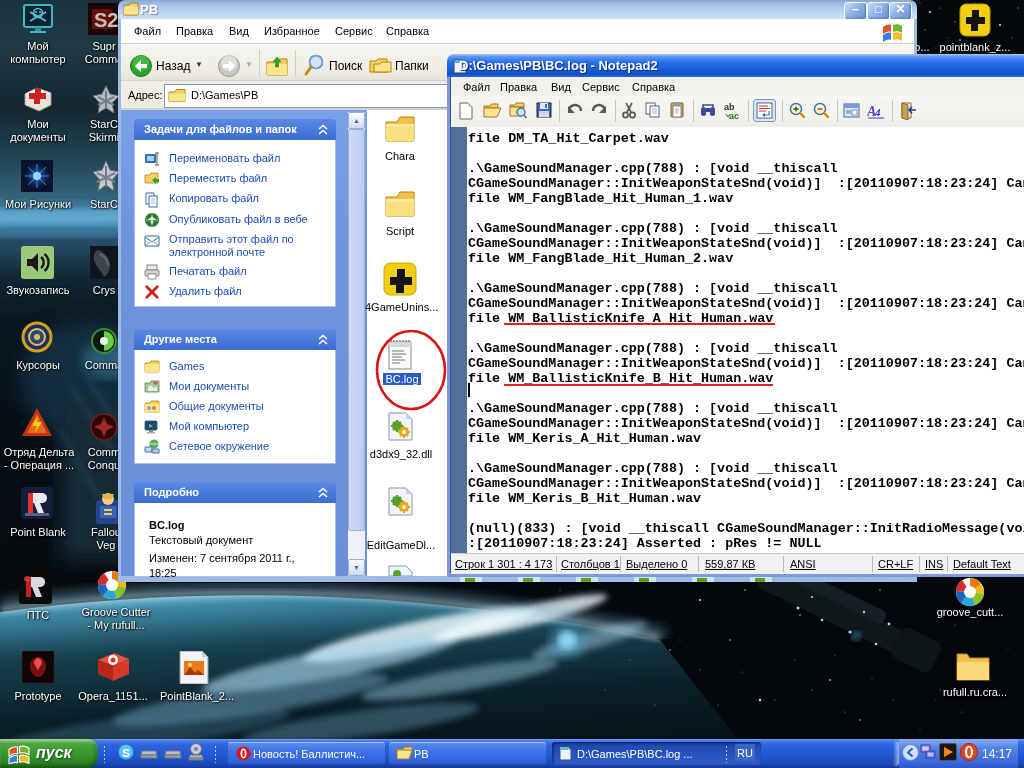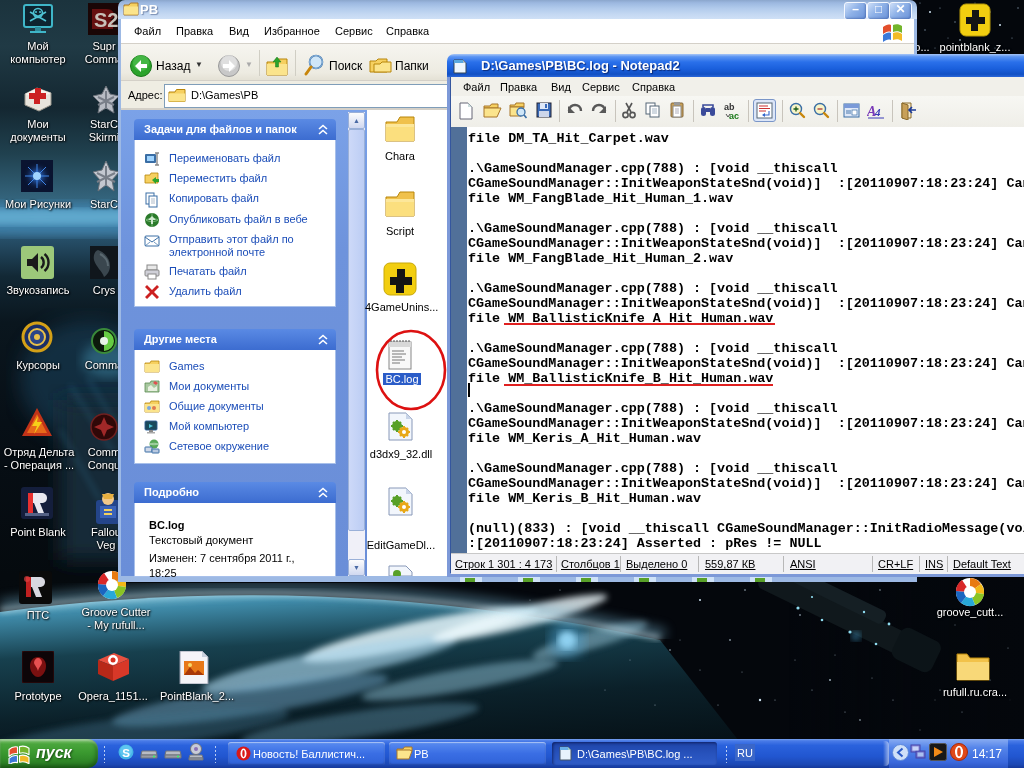--- a/index.html
+++ b/index.html
@@ -22,42 +22,42 @@
 #taskpane{position:absolute;left:0;top:0;width:294px;height:466px;background:linear-gradient(180deg,#7ba2e8 0%,#6e93dc 30%,#6a8ed8 100%);}
 .tbox{position:absolute;left:13px;width:202px;}
 .tbox .hd{height:21px;border-radius:4px 4px 0 0;background:linear-gradient(180deg,#5a8ae4 0%,#3c6cd0 100%);color:#fff;font-weight:bold;font-size:11px;line-height:21px;padding-left:10px;box-sizing:border-box;position:relative;}
 .tbox .bd{background:#fff;border:1px solid #a8c0ea;border-top:none;box-sizing:border-box;}
 .titem{position:absolute;left:34px;color:#1b4db8;font-size:11px;white-space:nowrap;}
 .ticon{position:absolute;left:9px;width:16px;height:16px;}
 
 #notepad{position:absolute;left:447px;top:54px;width:590px;height:523px;}
 #np-title{position:absolute;left:0;top:0;width:590px;height:23px;border-radius:7px 7px 0 0;
  background:linear-gradient(180deg,#a8c6f6 0%,#5a94f2 12%,#2a70ea 35%,#1a5fdc 65%,#1150c4 88%,#2a66d8 100%);}
-#np-title .ttext{position:absolute;left:34px;top:4px;color:#fff;font-weight:bold;font-size:13px;text-shadow:1px 1px 1px #0a2a7a;}
+#np-title .ttext{position:absolute;left:12px;top:4px;color:#fff;font-weight:bold;font-size:13px;text-shadow:1px 1px 1px #0a2a7a;}
 #np-body{position:absolute;left:0;top:23px;width:590px;height:500px;border-left:4px solid #7d99d8;border-right:0;border-bottom:4px solid #7d99d8;box-sizing:border-box;background:#fff;}
 #np-menu{position:absolute;left:0;top:0;width:586px;height:19px;background:#f1f0ea;font-size:11px;color:#000;}
 #np-menu span{position:absolute;top:4px;}
 #np-tool{position:absolute;left:0;top:19px;width:586px;height:31px;background:linear-gradient(180deg,#f7f7f3 0%,#efeee8 100%);border-bottom:1px solid #d8d4cc;}
 #np-text{position:absolute;left:0;top:50px;width:586px;height:426px;background:#fff;overflow:hidden;}
 #np-text pre{margin:0;position:absolute;left:17px;top:4px;font-family:"Liberation Mono",monospace;font-size:13.4px;line-height:15px;color:#000;font-weight:600;letter-spacing:0;}
 #np-status{position:absolute;left:0;top:476px;width:586px;height:20px;background:#f1f1f4;border-top:1px solid #c8c8c8;font-size:11px;color:#000;}
 #np-status span{position:absolute;top:4px;text-decoration:underline;}
 #np-status i{position:absolute;top:2px;width:1px;height:16px;background:#b8b8b8;font-style:normal;}
 .redline{position:absolute;height:2px;background:#e02020;}
 
 #taskbar{position:absolute;left:0;top:739px;width:1024px;height:29px;
  background:linear-gradient(180deg,#7ca4ee 0%,#4a7ce8 6%,#2a62dd 22%,#2156d0 60%,#1c48b4 88%,#15389a 100%);}
 #startbtn{position:absolute;left:0;top:0;width:98px;height:29px;border-radius:0 10px 10px 0;
  background:linear-gradient(180deg,#82c573 0%,#4aa53c 18%,#3b9a30 45%,#2e8426 80%,#256e1e 100%);box-shadow:inset -2px -2px 4px rgba(0,40,0,.4),inset 0 2px 2px rgba(255,255,255,.35);}
 #startbtn .stext{position:absolute;left:36px;top:5px;color:#fff;font-weight:bold;font-style:italic;font-size:16px;text-shadow:1px 1px 2px #1a4a12;}
 .taskbtn{position:absolute;top:3px;height:23px;border-radius:3px;background:linear-gradient(180deg,#5a8cf0 0%,#3a6ee4 50%,#2f62d8 100%);box-shadow:inset 0 1px 1px rgba(255,255,255,.5),inset 0 -1px 2px rgba(0,0,40,.3);color:#fff;font-size:11px;}
-.taskbtn.active{background:linear-gradient(180deg,#1e44a8 0%,#2752bc 50%,#2f5cc8 100%);box-shadow:inset 1px 1px 3px rgba(0,0,40,.55);}
+.taskbtn.active{background:linear-gradient(180deg,#1e44a8 0%,#2752bc 50%,#2f5cc8 100%);box-shadow:inset 1px 1px 3px rgba(0,0,40,.55);padding-left:44px;}
 .taskbtn .tlabel{position:absolute;left:25px;top:6px;white-space:nowrap;overflow:hidden;}
 .qsep{position:absolute;top:6px;width:3px;height:18px;background-image:radial-gradient(circle,rgba(235,242,255,0.75) 0.8px,transparent 1px);background-size:3px 4px;}
-#tray{position:absolute;right:16px;top:0;width:119px;height:29px;background:linear-gradient(180deg,#88acf2 0%,#5585ea 30%,#3a68dc 80%,#2d56c4 100%);}
+#tray{position:absolute;right:6px;top:0;width:119px;height:29px;background:linear-gradient(180deg,#88acf2 0%,#5585ea 30%,#3a68dc 80%,#2d56c4 100%);}
 #tray .clock{position:absolute;right:6px;top:8px;color:#fff;font-size:12px;}
 </style></head>
 <body>
 
 <svg class="abs" id="wall" width="1024" height="768" viewBox="0 0 1024 768" style="left:0;top:0">
 <defs>
 <radialGradient id="planet" cx="0.5" cy="0.5" r="0.5">
   <stop offset="0.83" stop-color="#0e2a33"></stop>
         <stop offset="0.90" stop-color="#1f5668"></stop>
   <stop offset="0.955" stop-color="#3f93ad"></stop>

